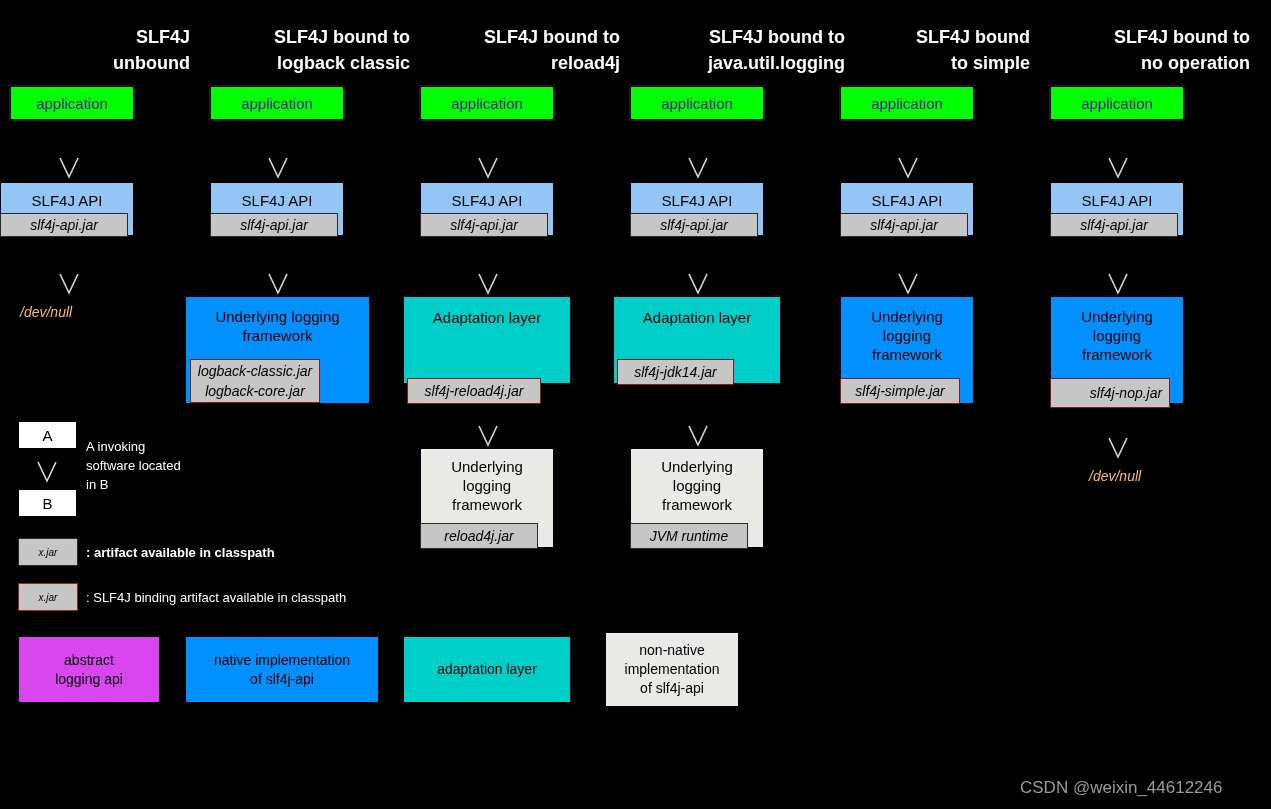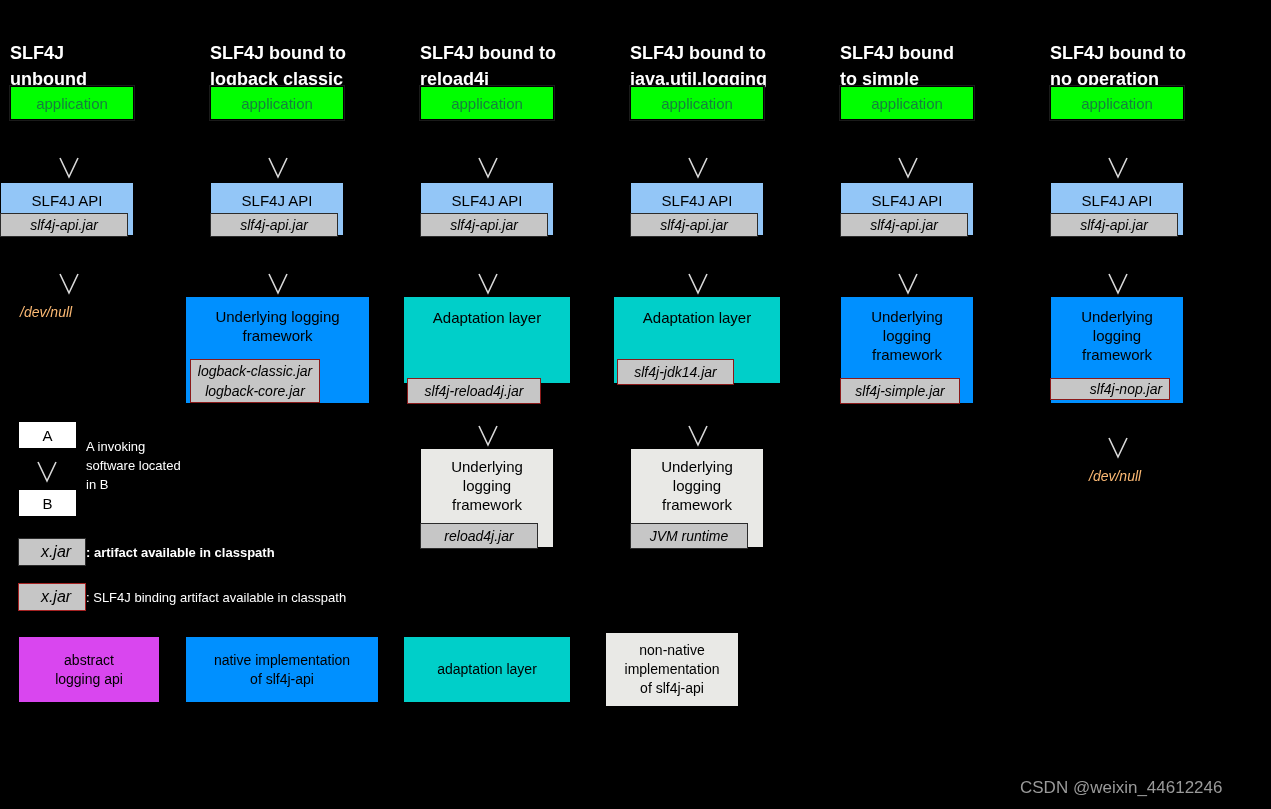--- a/index.html
+++ b/index.html
@@ -23,29 +23,28 @@
   .abs { position: absolute; box-sizing: border-box; }
 
   
   .col-title {
     color: #ffffff;
     font-weight: bold;
     font-size: 18px;
     line-height: 26px;
     letter-spacing: 0px;
     white-space: pre-line;
-    text-align: left;
-    margin-top: 16px;
+    text-align: right;
   }
 
   
   .app-box {
     background: #00ff00;
     border: 1px solid #000000;
-    color: #15803d;
+    color: #4c1d95;
     font-size: 15px;
     display: flex;
     align-items: center;
     justify-content: center;
     box-shadow: 0 0 0 1px #1a1a1a;
   }
 
   
   .comp {
     border: 1px solid #000000;
@@ -120,25 +119,24 @@
     color: #ffffff;
     font-size: 13px;
     line-height: 19px;
     white-space: pre-line;
   }
   .legend-swatch {
     position: absolute;
     background: #c6c6c6;
     color: #000000;
     font-style: italic;
-    font-size: 16px;
+    font-size: 10px;
     display: flex;
     align-items: center;
     justify-content: center;
-    padding-left: 8px;
   }
   .legend-swatch.plain   { border: 1px solid #2b2b2b; }
   .legend-swatch.binding { border: 1px solid #a52222; }
 
   
   .key-box {
     position: absolute;
     border: 1px solid #000000;
     color: #000000;
     font-size: 14px;
@@ -357,21 +355,21 @@
   <div class="v-arrow" style="left:1107px; top:272px;">
     <svg width="22" height="24" viewBox="0 0 22 24">
         <path d="M2 2 L11 21 L20 2" fill="none" stroke="#d9d9d9" stroke-width="1.6"></path>
       </svg>
   </div>
 
   <div class="abs comp native-impl" style="left:1050px; top:296px; width:134px; height:108px;">
     <div class="comp-label" style="top:10px;">Underlying
 logging
 framework</div>
-    <div class="jar-tag binding" style="left:-1px; top:81px; width:120px; height:22px;padding-left:36px;">slf4j-nop.jar</div>
+    <div class="jar-tag binding" style="left:-1px; top:81px; width:120px; height:30px;padding-left:36px;">slf4j-nop.jar</div>
   </div>
 
   <div class="v-arrow" style="left:1107px; top:436px;">
     <svg width="22" height="24" viewBox="0 0 22 24">
         <path d="M2 2 L11 21 L20 2" fill="none" stroke="#d9d9d9" stroke-width="1.6"></path>
       </svg>
   </div>
   <div class="devnull" style="left:1089px; top:468px;">/dev/null</div>
 
   <div class="legend-ab-box" style="left:18px; top:421px; width:57px; height:26px;">

